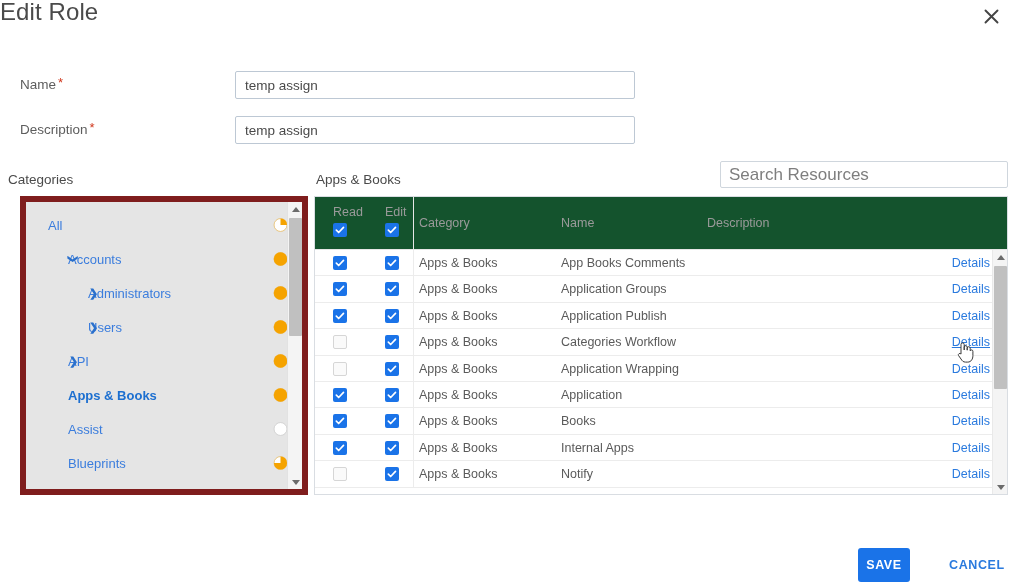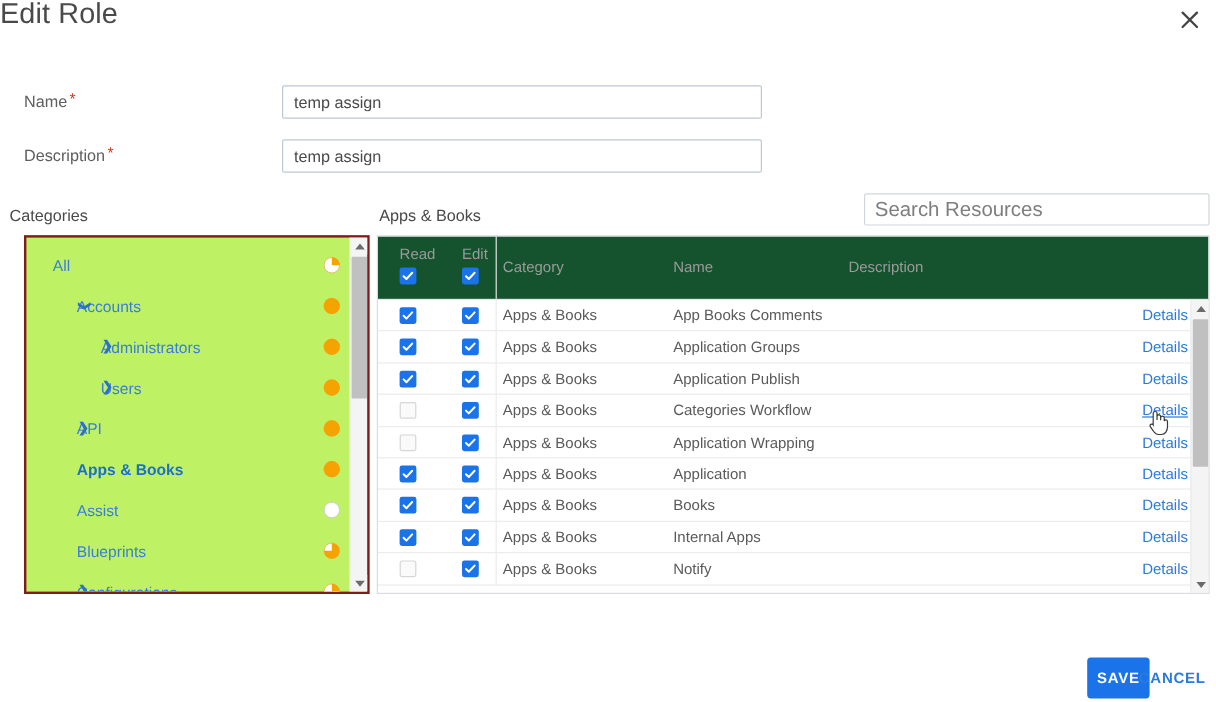--- a/index.html
+++ b/index.html
@@ -61,22 +61,22 @@
     font-family: "Liberation Sans", sans-serif;
     font-size: 17px; color:#4a4a4a;
     padding: 0 8px; outline:none;
   }
   .search-box::placeholder { color:#7e7e7e; }
 
   
   .cat-panel {
     position: absolute; left: 20px; top: 196px;
     width: 288px; height: 299px;
-    border: 2px solid #7f1d1d;
-    background: #bef264;
+    border: 6px solid #7f1d1d;
+    background: #e5e5e5;
     overflow: hidden;
   }
   .cat-list {
     position:absolute; left:0; top:0; width:272px; height:100%;
     padding-top: 6px;
   }
   .cat-item {
     position: relative; height: 34px; display:flex; align-items:center;
     cursor: pointer; padding-right: 8px;
   }
@@ -187,21 +187,21 @@
   .tbl-sb {
     position:absolute; right:0; top:53px; bottom:0; width:15px;
     background:#f4f4f4; border-left:1px solid #e9e9e9;
   }
 
   
   .cursor { position:absolute; left:956px; top:340px; pointer-events:none; }
 
   
   .save-btn {
-    position:absolute; left:906px; top:548px;
+    position:absolute; left:858px; top:548px;
     width:52px; height:34px;
     background:#1a73e8; border:none; border-radius:3px;
     color:#fff; font-size:12.5px; font-weight:bold; letter-spacing:0.6px;
     font-family:"Liberation Sans", sans-serif;
     cursor:pointer;
   }
   .cancel-btn {
     position:absolute; left:949px; top:548px;
     height:34px; line-height:34px;
     background:none; border:none;

